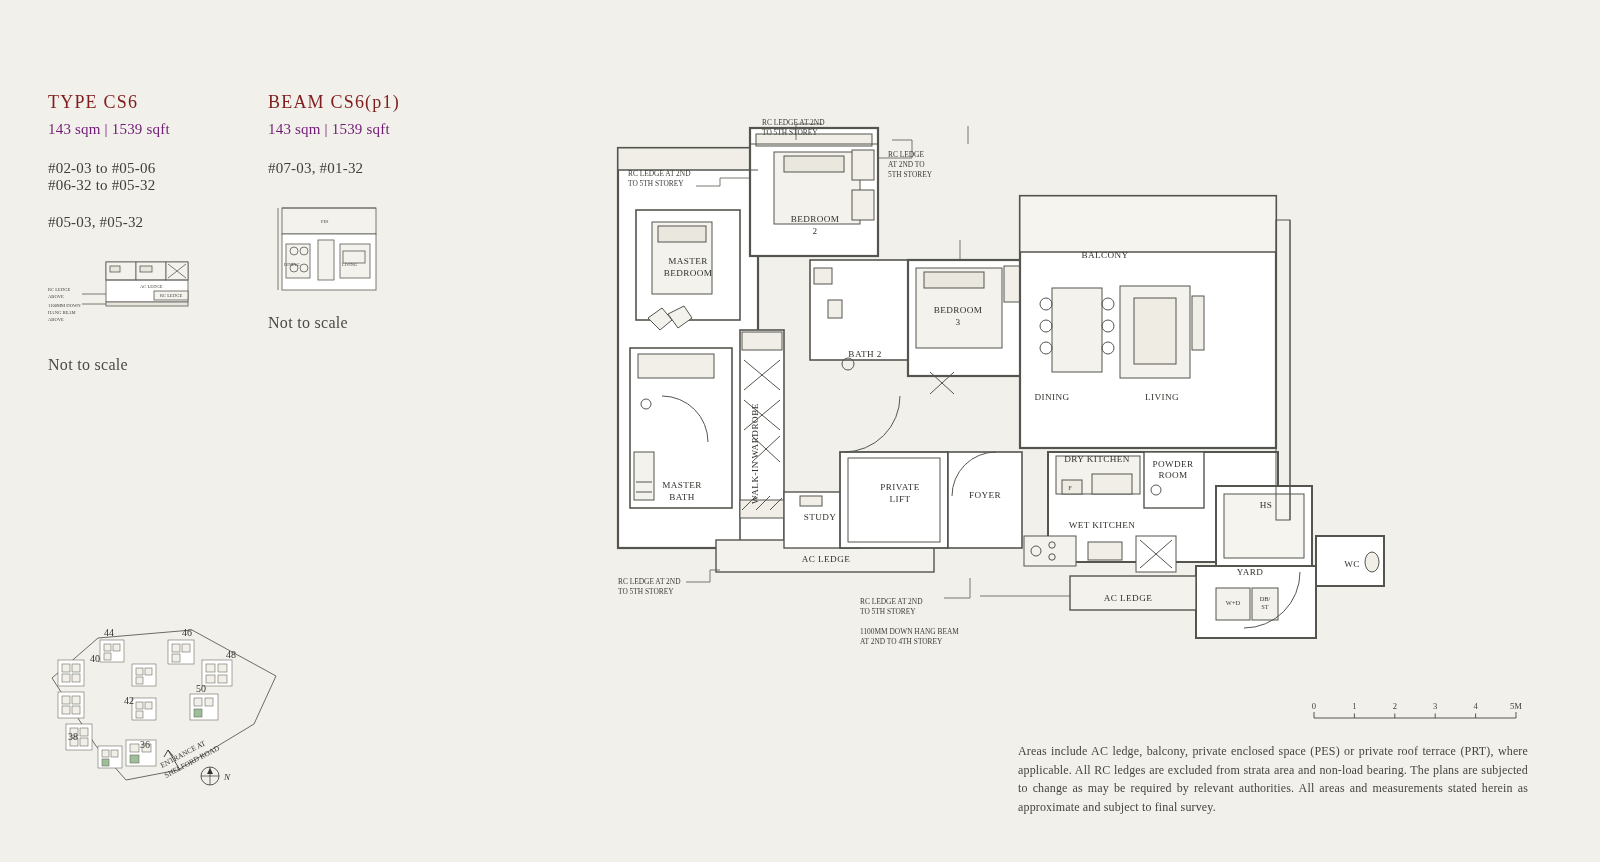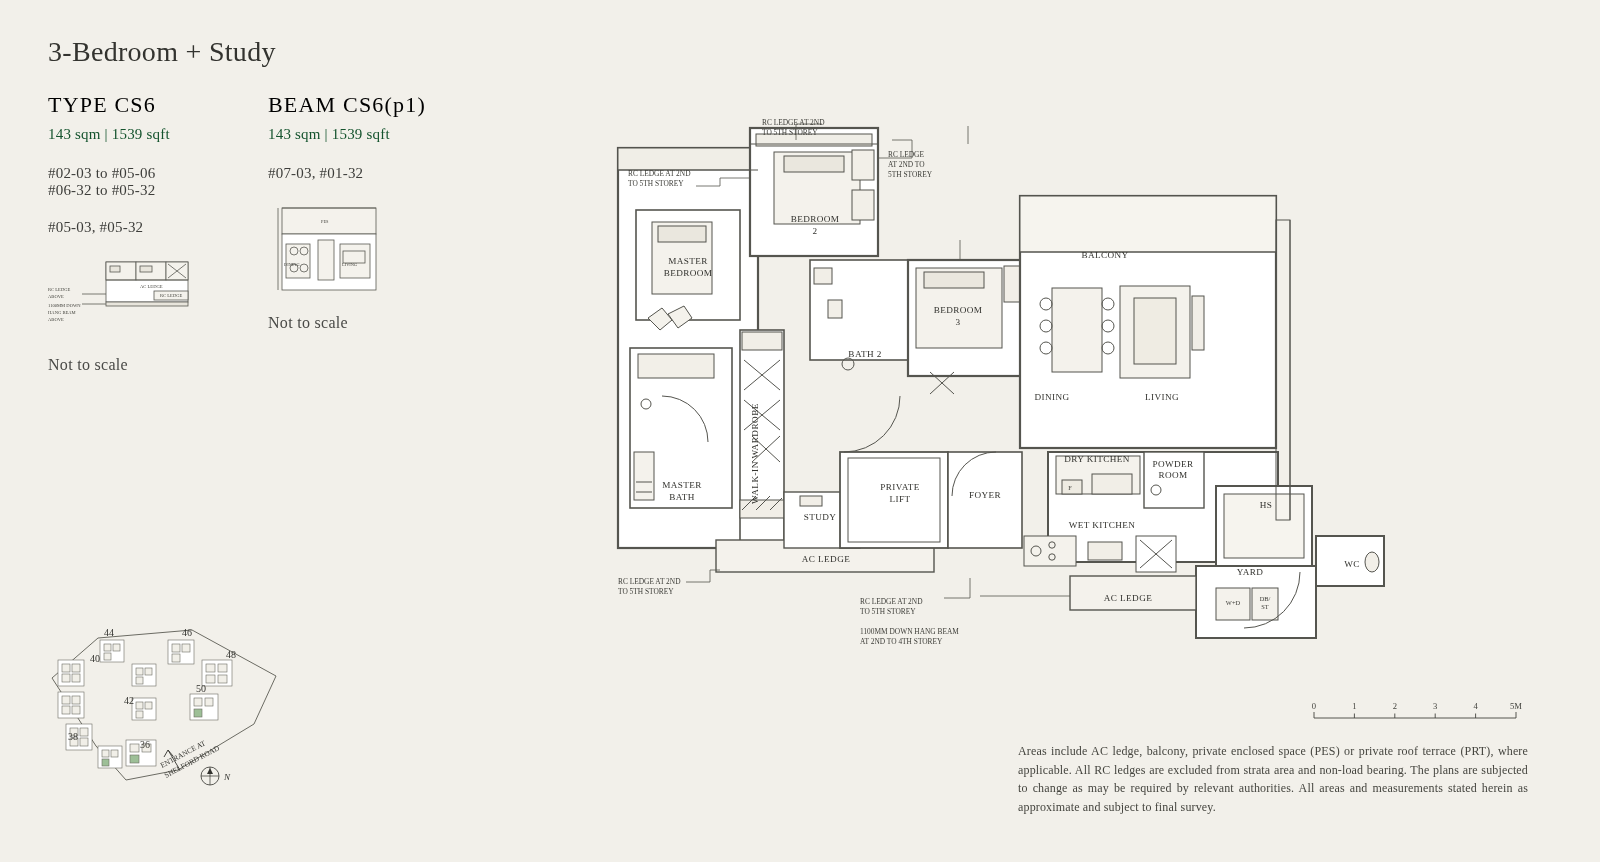--- a/index.html
+++ b/index.html
@@ -9,22 +9,22 @@
     color:#3a3a38;overflow:hidden;position:relative;
   }
   .wrap{position:relative;width:1600px;height:862px;}
 
   
   .title{
     position:absolute;left:48px;top:36px;
     font-size:28px;letter-spacing:.3px;color:#33332f;
   }
   .type-col{position:absolute;}
-  .type-name{font-size:22px;letter-spacing:1.2px;color:#000000;}
-  .type-area{font-size:15px;margin-top:8px;color:#14532d;letter-spacing:.2px;font-family:Liberation Serif, serif;}
+  .type-name{font-size:18px;letter-spacing:1.2px;color:#7f1d1d;}
+  .type-area{font-size:15px;margin-top:8px;color:#701a75;letter-spacing:.2px;font-family:Liberation Serif, serif;}
   .unit-line{font-size:15px;color:#3d3d3a;letter-spacing:.2px;}
   .nts{font-size:16px;color:#4a4a47;letter-spacing:.3px;}
 
   
   .mini{position:absolute;border:0;}
   .mini svg{display:block;}
 
   
   #plan{position:absolute;left:600px;top:100px;}
 
@@ -37,21 +37,20 @@
   }
 
   
   #site{position:absolute;left:40px;top:620px;}
 </style>
 </head>
 <body>
 
 <div class="wrap">
 
-  <div class="title">3-Bedroom + Study</div>
 
   <div class="type-col" style="left:48px;top:92px;">
     <div class="type-name">TYPE CS6</div>
     <div class="type-area">143 sqm | 1539 sqft</div>
     <div style="height:22px"></div>
     <div class="unit-line">#02-03  to  #05-06</div>
     <div class="unit-line">#06-32  to  #05-32</div>
     <div style="height:20px"></div>
     <div class="unit-line">#05-03, #05-32</div>
   </div>

